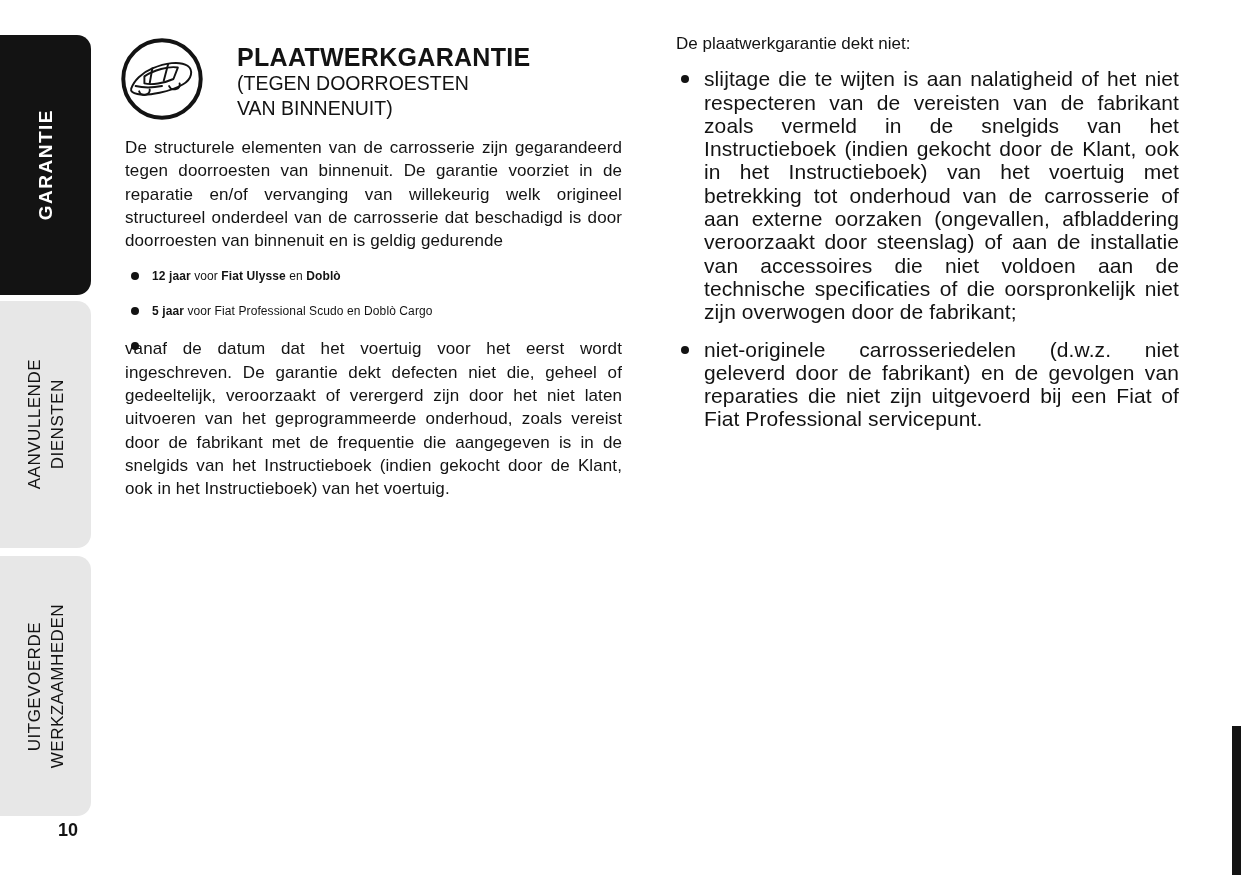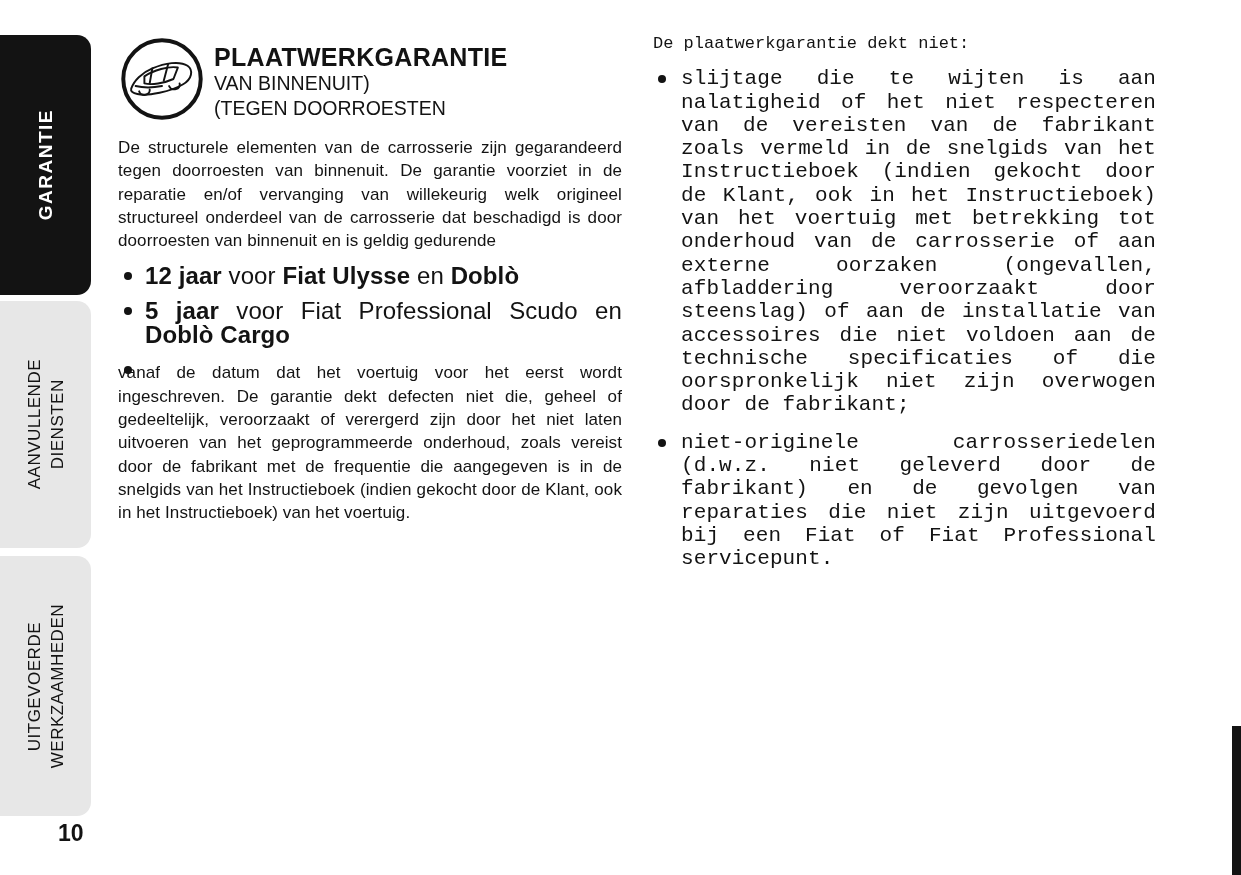--- a/index.html
+++ b/index.html
@@ -11,36 +11,36 @@
   .tab{position:absolute;left:0;width:91px;border-radius:0 14px 14px 0;
        display:flex;align-items:center;justify-content:center;}
   .tab-garantie{top:35px;height:260px;background:#131313;}
   .tab-aanvullende{top:301px;height:247px;background:#e7e7e7;}
   .tab-uitgevoerde{top:556px;height:260px;background:#e7e7e7;}
   .vtext{writing-mode:vertical-rl;transform:rotate(180deg);text-align:center;
          font-size:17px;line-height:23px;letter-spacing:.5px;color:#131313;}
   .tab-garantie .vtext{color:#ffffff;font-weight:700;font-size:19px;letter-spacing:1.5px;}
   .vline{display:block;}
   
-  .page-number{position:absolute;left:58px;top:820px;font-size:23px;font-weight:700;}
+  .page-number{position:absolute;left:58px;top:820px;font-size:18px;font-weight:700;}
   
   .col-left{position:absolute;left:118px;top:35px;width:504px;}
-  .col-right{position:absolute;left:653px;top:32px;width:503px;font-family:Liberation Mono, monospace;}
-  .header-row{display:flex;gap:8px;margin-bottom:13px;}
+  .col-right{position:absolute;left:676px;top:32px;width:503px;}
+  .header-row{display:flex;gap:31px;margin-bottom:13px;}
   .icon-wrap{flex:none;width:88px;height:88px;}
   .titles{padding-top:8px;}
   .title{font-size:25px;font-weight:700;letter-spacing:.3px;line-height:28px;}
   .subtitle{font-size:19.5px;line-height:25px;}
-  .body-text{font-size:17px;line-height:23.3px;text-align:justify;letter-spacing:.1px;}
+  .body-text{font-size:17px;line-height:23.3px;text-align:justify;letter-spacing:.1px;margin-left:7px;}
   .body-text p{margin:0;}
   .col-right .lead{margin:0 0 10px 0;font-size:17px;line-height:23.3px;}
   .closing{margin-top:6px;}
   
   ul.blist{list-style:none;margin:12px 0 14px 0;padding:0;}
-  ul.blist li{position:relative;padding-left:27px;margin:11px 0;font-size:24px;line-height:24px;}
+  ul.blist li{position:relative;padding-left:27px;margin:11px 0;font-size:12px;line-height:24px;}
   ul.blist .dot{position:absolute;left:6px;top:8px;width:8px;height:8px;border-radius:50%;background:#131313;}
   ul.rlist{list-style:none;margin:0 0 0 0;padding:0;}
   ul.rlist li{position:relative;padding-left:28px;margin:12px 0 14px 0;
               font-size:21px;line-height:23.3px;text-align:justify;letter-spacing:.1px;}
   ul.rlist .dot{position:absolute;left:5px;top:8px;width:8px;height:8px;border-radius:50%;background:#131313;}
   
   .edge-strip{position:absolute;right:0;top:726px;width:9px;height:149px;background:#131313;}
 </style>
 </head>
 <body>
@@ -79,36 +79,36 @@
             <path d="M39,38 L36,55"></path>
             <path d="M57,33 L52,52"></path>
             <path d="M24,64 a6,5 0 1 0 12,-2"></path>
             <path d="M58,58 a6,5 0 1 0 12,-3"></path>
             <path d="M20,58 C28,60 40,60 50,58"></path>
           </g>
         </svg>
       </div>
       <div class="titles">
         <div class="title">PLAATWERKGARANTIE</div>
+        <div class="subtitle">(TEGEN DOORROESTEN</div>
         <div class="subtitle">VAN BINNENUIT)</div>
-        <div class="subtitle">(TEGEN DOORROESTEN</div>
       </div>
     </div>
 
     <div class="body-text">
       <p>De structurele elementen van de carrosserie zijn gegarandeerd tegen doorroesten van binnenuit. De garantie voorziet in de reparatie en/of vervanging van willekeurig welk origineel structureel onderdeel van de carrosserie dat beschadigd is door doorroesten van binnenuit en is geldig gedurende</p>
 
       <ul class="blist">
         <li>
           <span class="dot"></span>
           <span><span style="font-weight: 700;">12 jaar</span><span style="font-weight: 400;"> voor </span><span style="font-weight: 700;">Fiat Ulysse</span><span style="font-weight: 400;"> en </span><span style="font-weight: 700;">Doblò</span></span>
         </li>
         <li>
           <span class="dot"></span>
-          <span><span style="font-weight: 700;">5 jaar</span><span style="font-weight: 400;"> voor </span><span style="font-weight: 400;">Fiat Professional Scudo</span><span style="font-weight: 400;"> en </span><span style="font-weight: 700;">Doblò Cargo</span></span>
+          <span><span style="font-weight: 700;">5 jaar</span><span style="font-weight: 400;"> voor </span><span style="font-weight: 400;">Fiat Professional Scudo</span><span style="font-weight: 400;"> en </span><span style="font-weight: 400;">Doblò Cargo</span></span>
         </li>
         <li>
           <span class="dot"></span>
         </li>
       </ul>
 
       <p>vanaf de datum dat het voertuig voor het eerst wordt ingeschreven. De garantie dekt defecten niet die, geheel of gedeeltelijk, veroorzaakt of verergerd zijn door het niet laten uitvoeren van het geprogrammeerde onderhoud, zoals vereist door de fabrikant met de frequentie die aangegeven is in de snelgids van het Instructieboek (indien gekocht door de Klant, ook in het Instructieboek) van het voertuig.</p>
     </div>
   </section>
 

